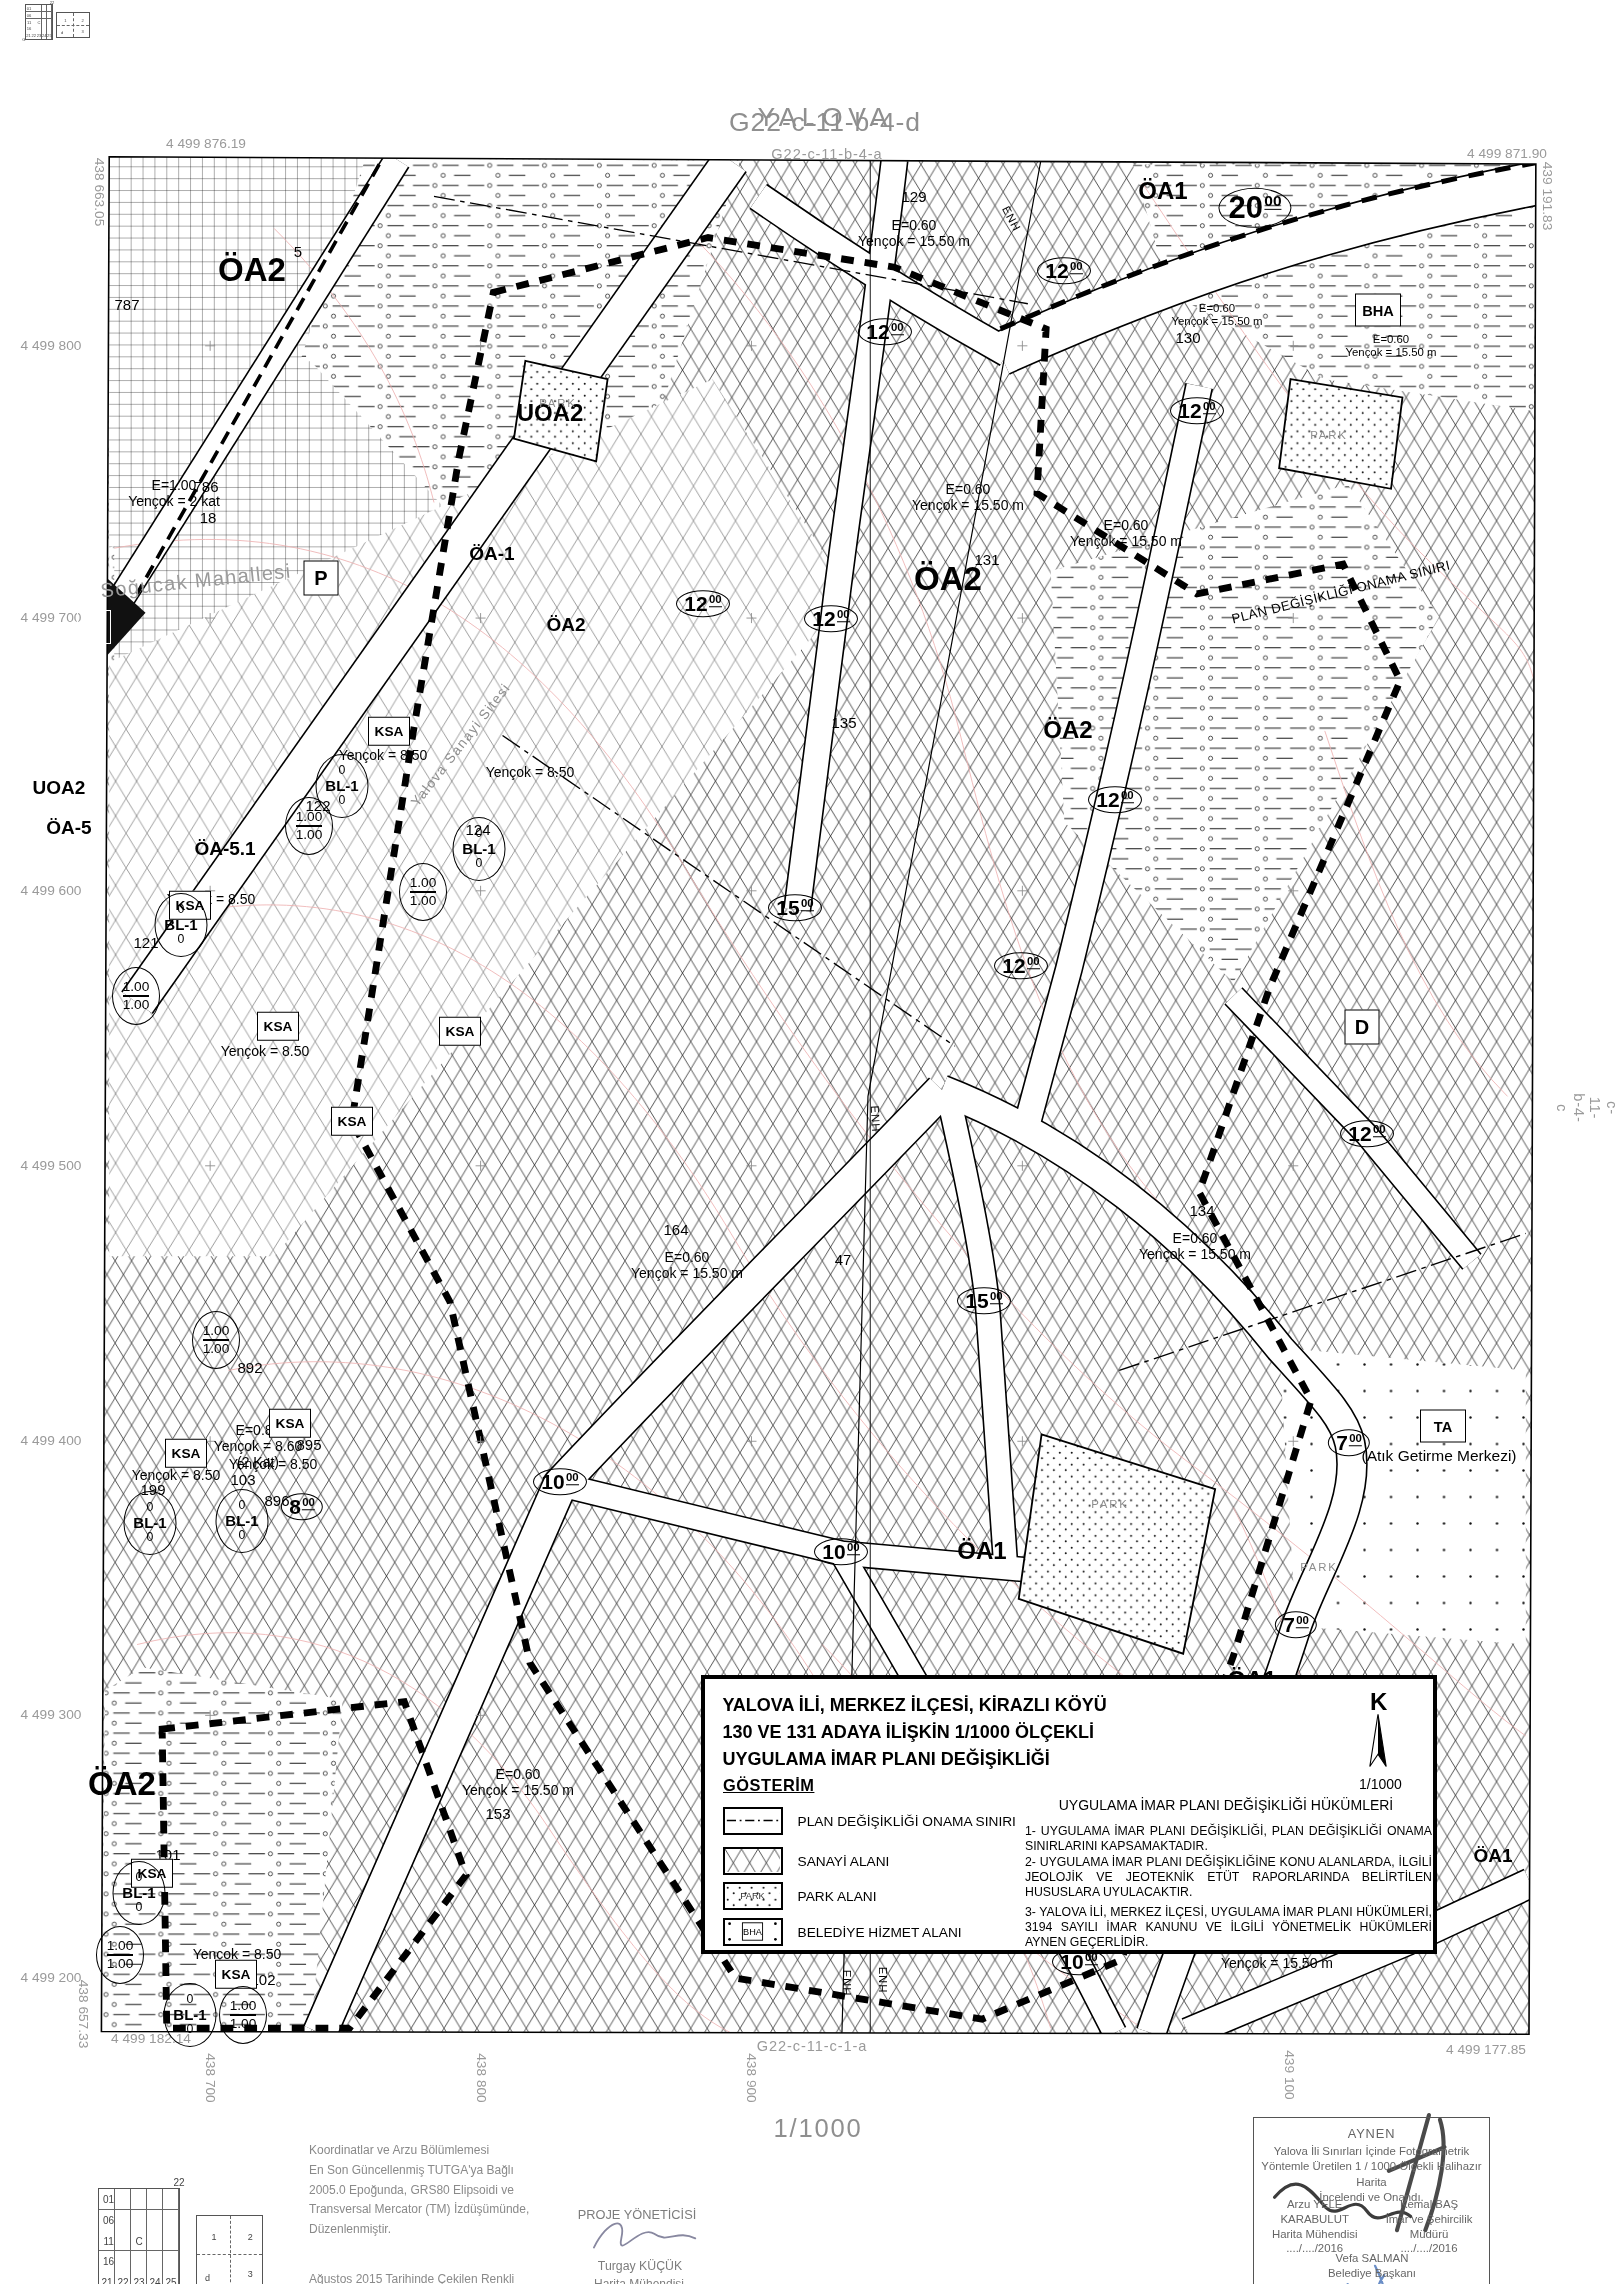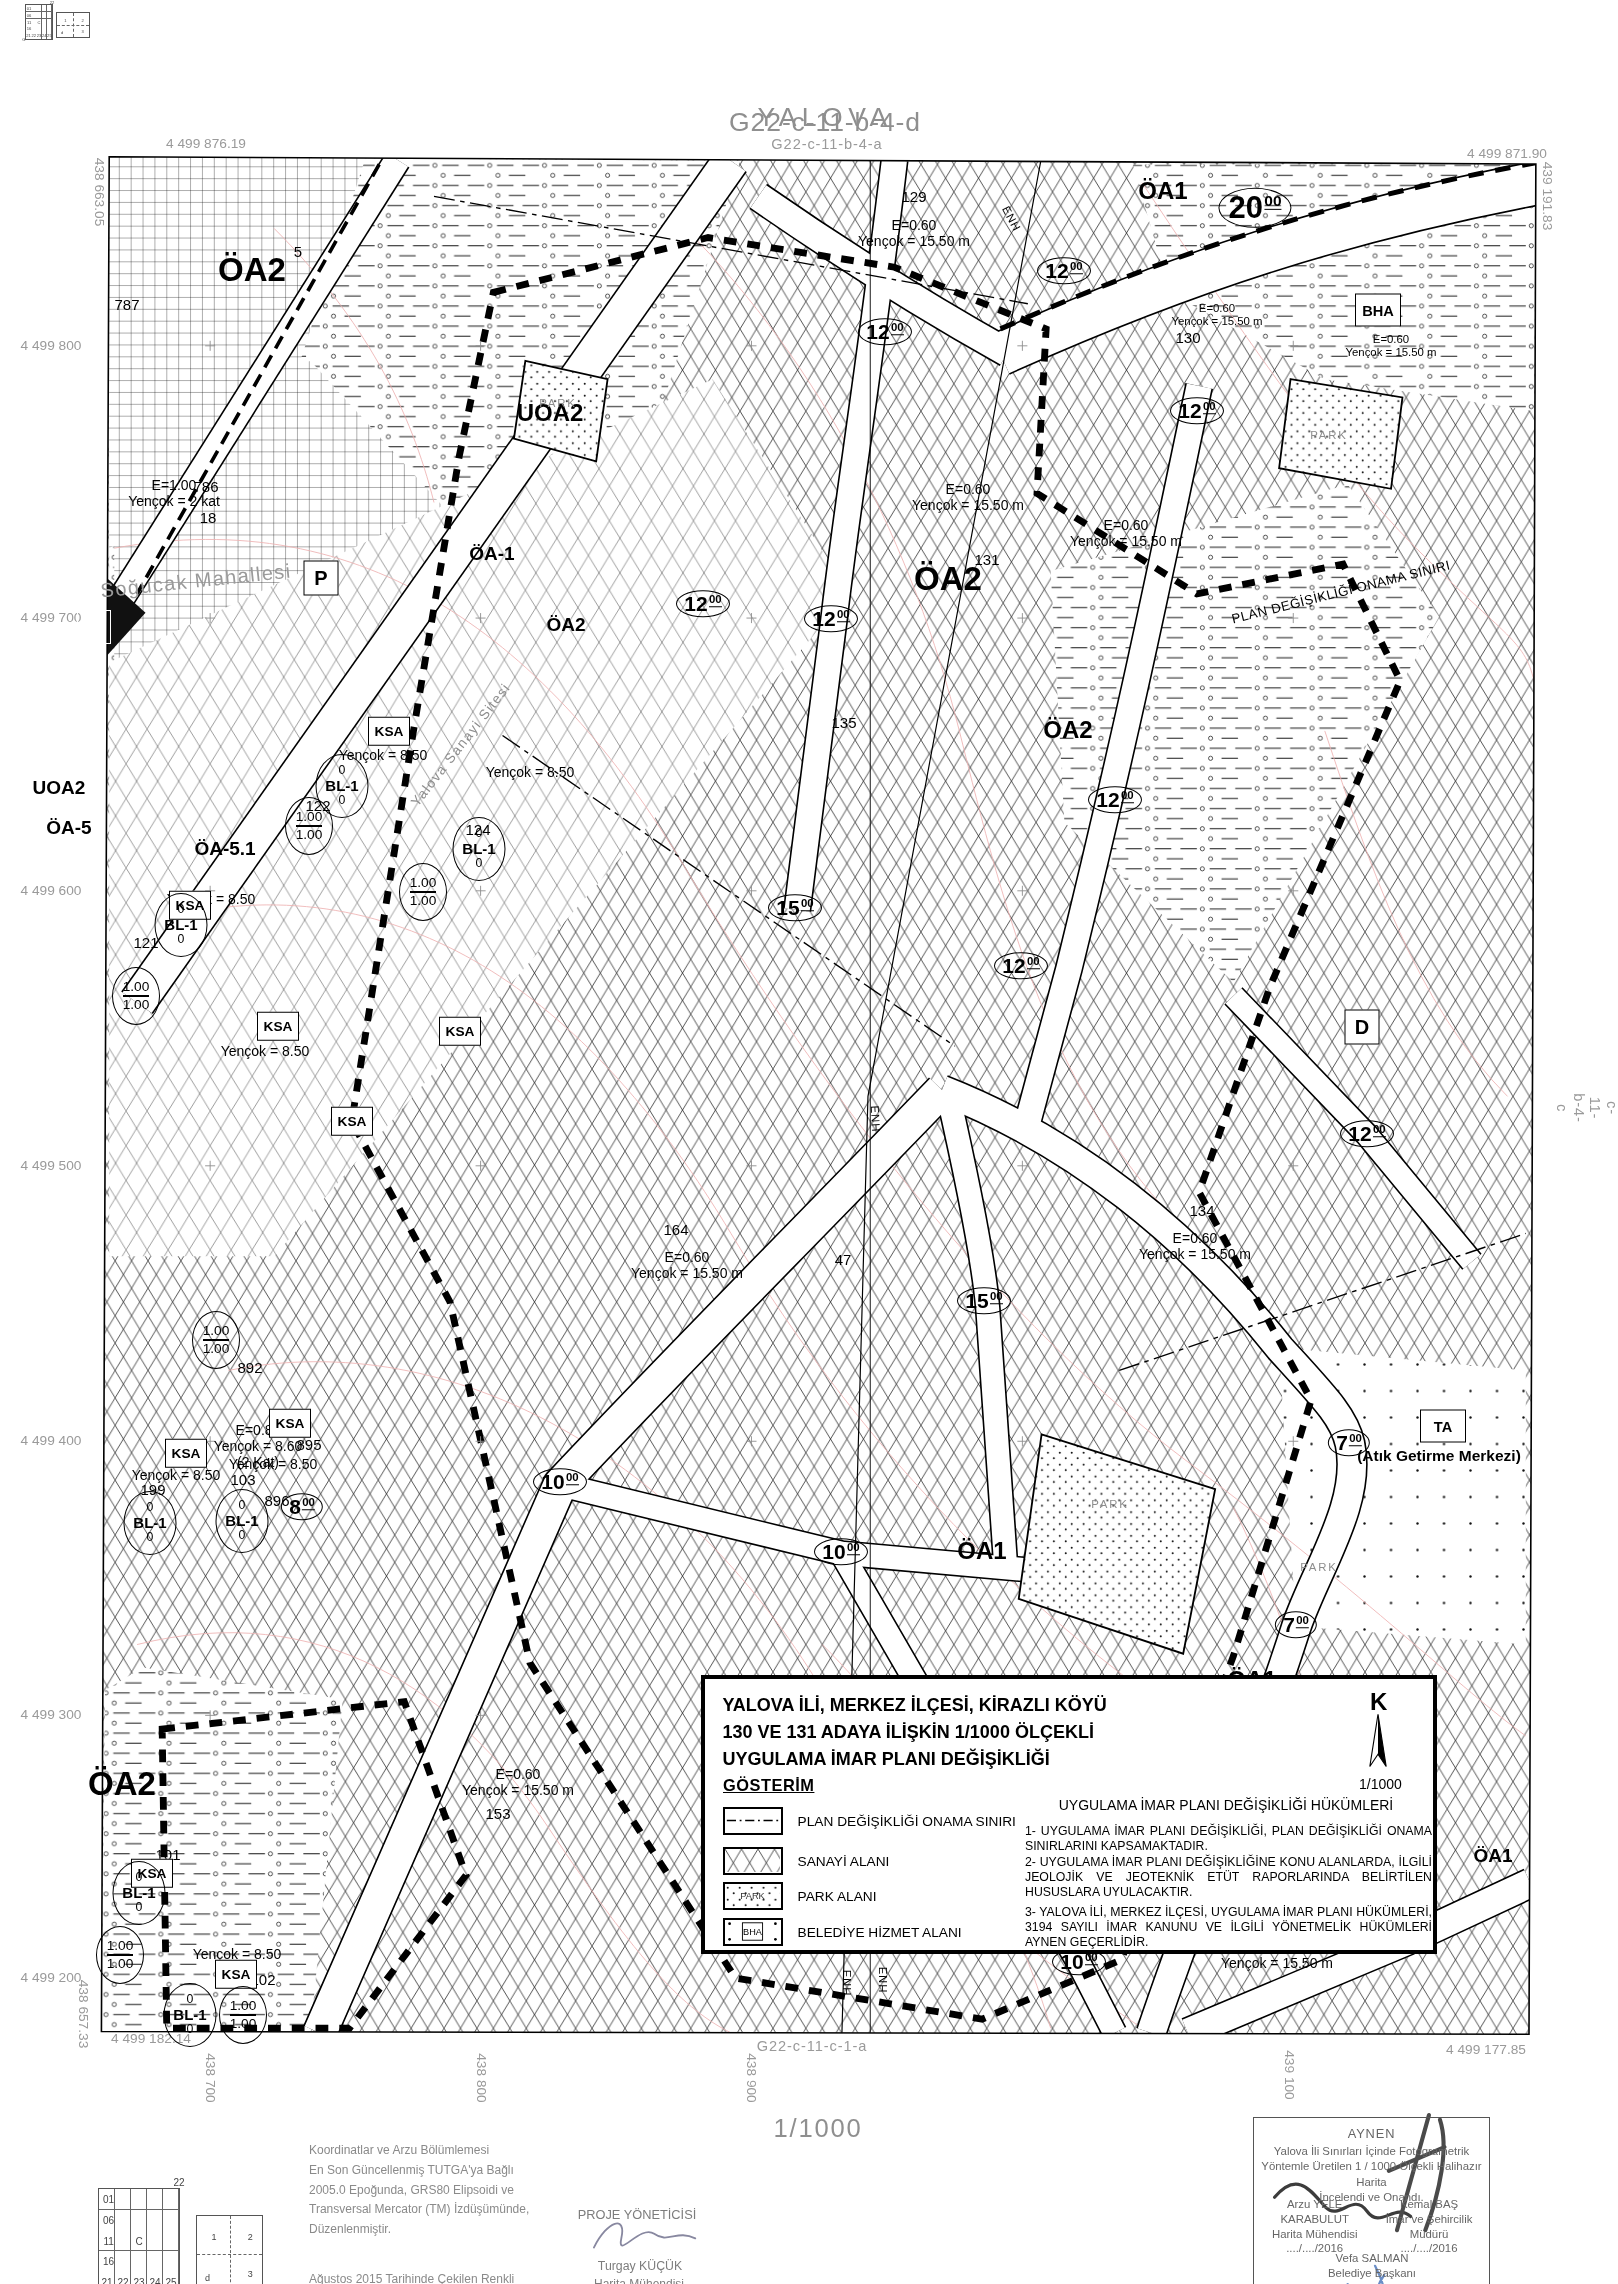--- a/index.html
+++ b/index.html
@@ -16,21 +16,21 @@
   .scale-big{font-size:25.6px;color:#8f8f8f;letter-spacing:1.8px;}
   .zl{font-size:33px;font-weight:bold;}
   .zm{font-size:24px;font-weight:bold;}
   .zs{font-size:19px;font-weight:bold;}
   .spec{font-size:14px;}
   .spec-sm{font-size:11.4px;}
   .num{font-size:15px;}
   .name{font-size:20px;color:#9a9a9a;letter-spacing:1.4px;}
   .road{font-size:13.7px;color:#8d8d8d;letter-spacing:1.4px;white-space:nowrap;}
   .park{font-size:11.4px;color:#8d8d8d;letter-spacing:1.8px;}
-  .atik{font-size:15.5px;white-space:nowrap;font-weight:bold;}
+  .atik{font-size:15.5px;white-space:nowrap;}
   .plan{font-size:13.2px;letter-spacing:0.5px;white-space:nowrap;}
   .enh{font-size:11.4px;letter-spacing:0.9px;}
   .rc{position:absolute;transform:translate(-50%,-50%);border:1.8px solid #000;border-radius:50%;
       padding:1.8px 7.3px 2.7px 7.3px;font-weight:bold;font-size:21px;display:flex;align-items:flex-start;background:transparent;line-height:1;}
   .rc .sup{font-size:11.4px;border-bottom:1.4px solid #000;margin-left:1.4px;margin-top:1.4px;line-height:1.05;}
   .rc.big{font-size:31px;padding:2.7px 9px 4.6px 9px;}
   .rc.big .sup{font-size:15.5px;}
   .mbox{position:absolute;transform:translate(-50%,-50%);border:1.4px solid #000;background:#fff;
         font-weight:bold;display:flex;align-items:center;justify-content:center;}
   .mbox.sm{width:40px;height:26.5px;font-size:13.7px;}
@@ -274,21 +274,21 @@
       <path d="M1300,4920 C1330,4860 1372,4848 1360,4900 C1350,4948 1402,4868 1432,4890 C1462,4912 1482,4880 1522,4900" stroke="#8888a0" stroke-width="4"></path>
       <path d="M2790,4810 C2842,4748 2872,4800 2902,4832 C2932,4862 2962,4798 2992,4840 C3022,4882 3052,4820 3088,4852" stroke="#3c3c3c" stroke-width="7"></path>
       <path d="M3128,4630 L3058,4882 M3040,4752 L3162,4700 M3152,4640 C3172,4700 3152,4800 3120,4882" stroke="#4a4a4a" stroke-width="9"></path>
       <path d="M2950,5000 C2898,5100 2950,5202 3002,5150 C3052,5100 2980,5050 3030,4980 M2900,5080 L3102,5120 M3010,4960 C3062,5060 3042,5180 2990,5240" stroke="#6a8ec7" stroke-width="5"></path>
     </g>
   </svg>
 
   <div id="labels">
       <div class="ml title" style="position: absolute; left: 825px; top: 85px; transform: translate(-50%, -50%); margin-top: 32px;">YALOVA</div>
       <div class="ml sheet" style="position: absolute; left: 825px; top: 122px; transform: translate(-50%, -50%);">G22-c-11-b-4-d</div>
-      <div class="ml gsm" style="position: absolute; left: 827px; top: 144px; transform: translate(-50%, -50%);">G22-c-11-b-4-a</div>
+      <div class="ml gsm" style="position: absolute; left: 827px; top: 154px; transform: translate(-50%, -50%);">G22-c-11-b-4-a</div>
       <div class="ml gsm" style="position: absolute; left: 812px; top: 2046px; transform: translate(-50%, -50%);">G22-c-11-c-1-a</div>
       <div class="ml gsm" style="position: absolute; left: 1595px; top: 1108px; transform: translate(-50%, -50%) rotate(90deg);">G22-c-11-b-4-c</div>
       <div class="ml geo" style="position: absolute; left: 206px; top: 144px; transform: translate(-50%, -50%);">4 499 876.19</div>
       <div class="ml geo" style="position: absolute; left: 1507px; top: 154px; transform: translate(-50%, -50%);">4 499 871.90</div>
       <div class="ml geo" style="position: absolute; left: 151px; top: 2039px; transform: translate(-50%, -50%);">4 499 182.14</div>
       <div class="ml geo" style="position: absolute; left: 1486px; top: 2050px; transform: translate(-50%, -50%);">4 499 177.85</div>
       <div class="ml geo" style="position: absolute; left: 99px; top: 192px; transform: translate(-50%, -50%) rotate(90deg);">438 663.05</div>
       <div class="ml geo" style="position: absolute; left: 1547px; top: 196px; transform: translate(-50%, -50%) rotate(90deg);">439 191.83</div>
       <div class="ml geo" style="position: absolute; left: 83px; top: 2014px; transform: translate(-50%, -50%) rotate(90deg);">438 657.33</div>
       <div class="ml geo" style="position: absolute; left: 210px; top: 2078px; transform: translate(-50%, -50%) rotate(90deg);">438 700</div>

